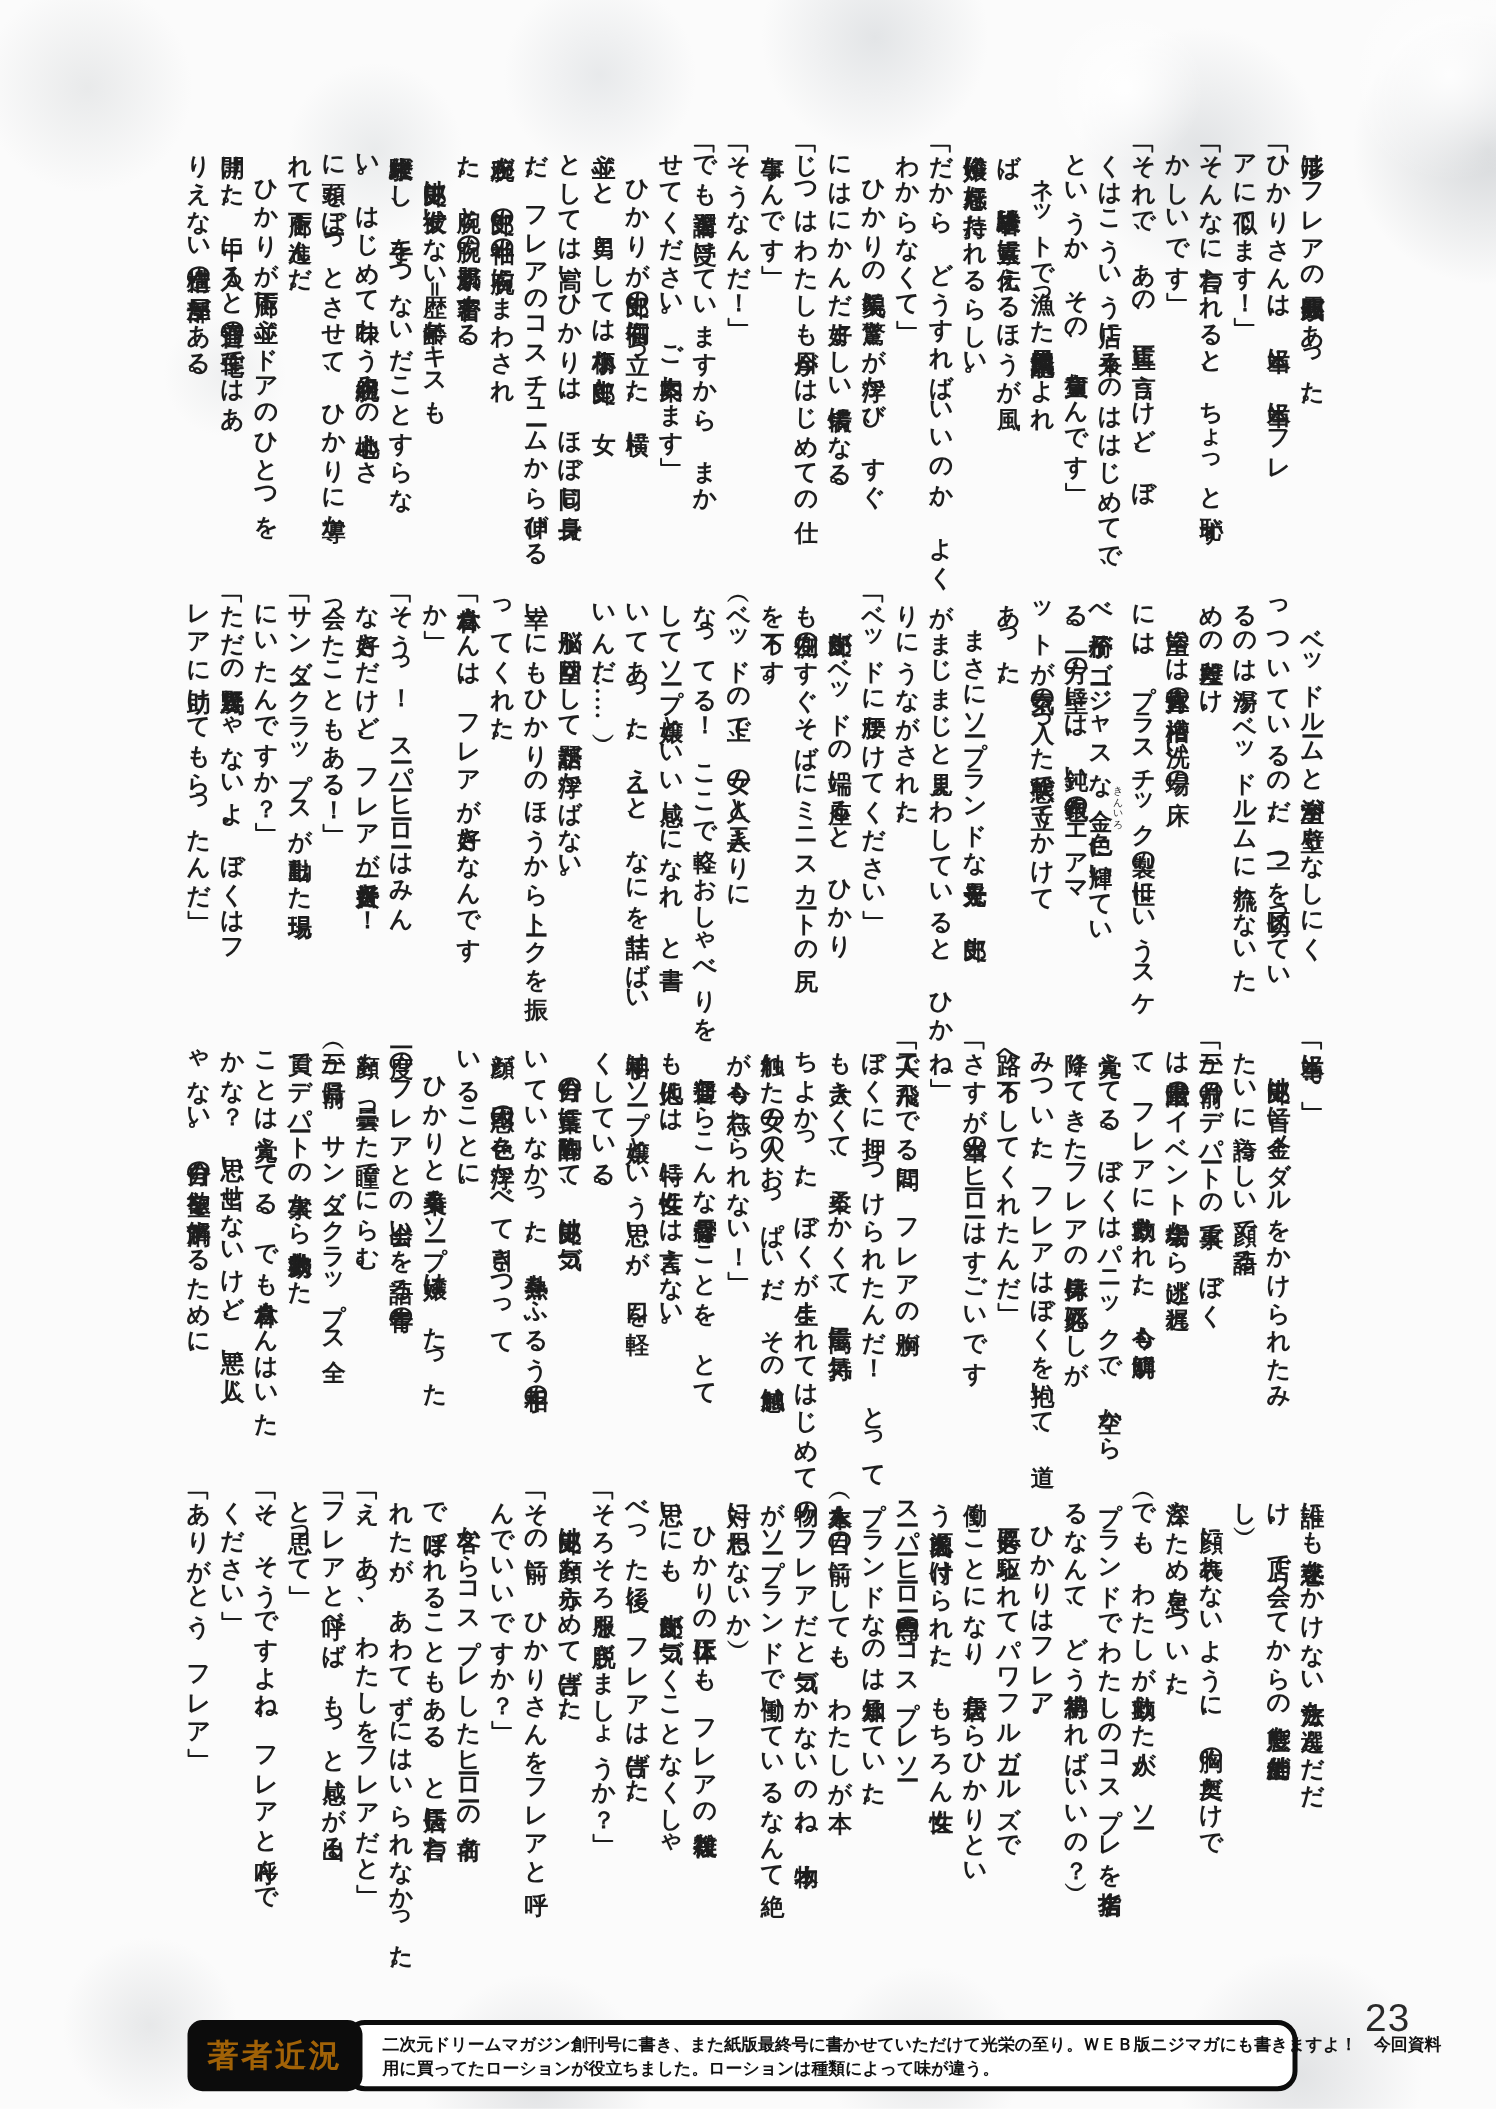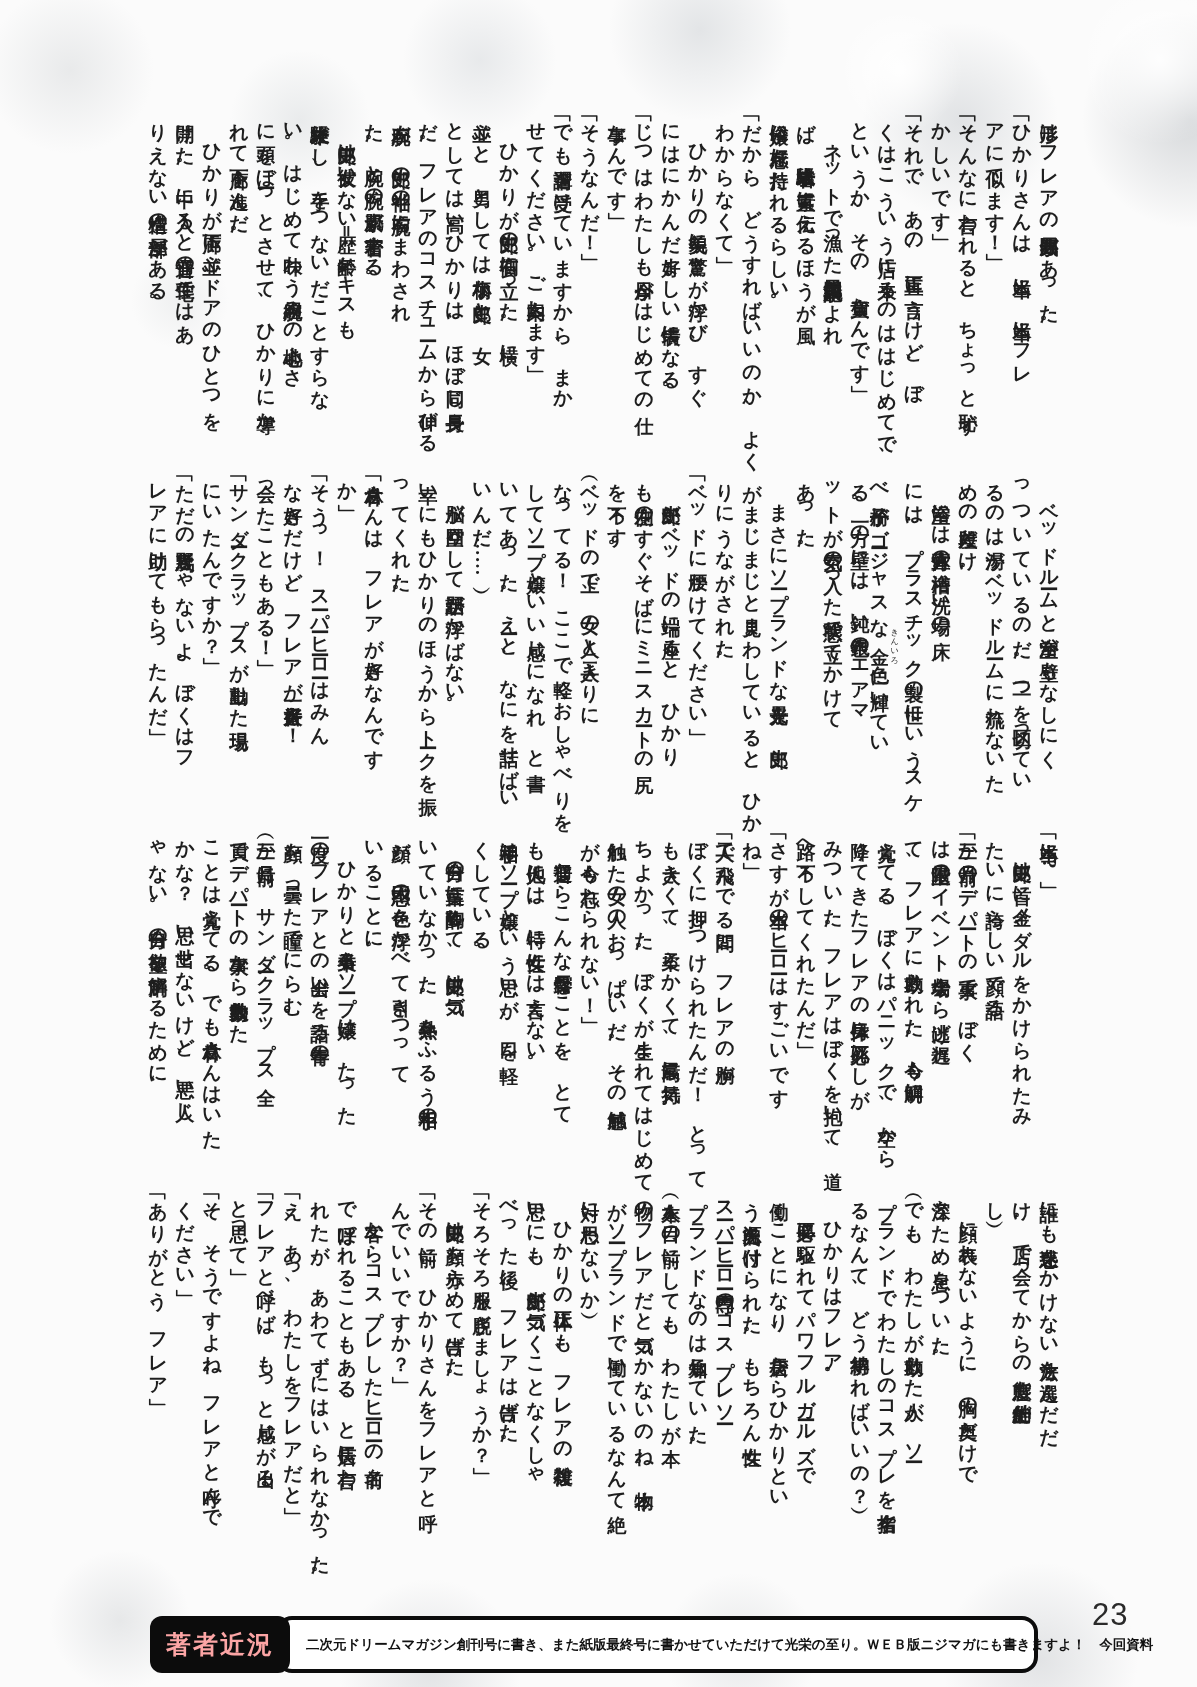--- a/index.html
+++ b/index.html
@@ -49,21 +49,21 @@
     overflow:visible;
   }
   .vcol ruby rt{font-size:8px;letter-spacing:0;font-weight:400;}
   .footer{
     position:absolute;left:150px;top:1616px;
     display:flex;align-items:stretch;
     font-family:"Liberation Sans","DejaVu Sans",sans-serif;
   }
   .footer-label{
     position:relative;z-index:2;
-    background:#0c0c0c;color:#fca5a5;
+    background:#0c0c0c;color:#a16207;
     font-weight:bold;font-size:25px;letter-spacing:2px;
     padding:12px 16px;
     border-radius:12px;
     display:flex;align-items:center;
   }
   .footer-body{
     background:#ffffff;
     border:4px solid #0c0c0c;
     border-radius:16px;
     margin-left:-14px;
@@ -228,18 +228,19 @@
       <div class="vcol">と思って」</div>
       <div class="vcol">「そ、そうですよね。フレアと呼んで</div>
       <div class="vcol">ください」</div>
       <div class="vcol">「ありがとう、フレア」</div>
     </section>
 
   <div class="footer">
     <div class="footer-label">著者近況</div>
     <div class="footer-body">
       <div class="footer-line">二次元ドリームマガジン創刊号に書き、また紙版最終号に書かせていただけて光栄の至り。ＷＥＢ版ニジマガにも書きますよ！　今回資料</div>
+      <div class="footer-line">用に買ってたローションが役立ちました。ローションは種類によって味が違う。</div>
     </div>
   </div>
 
   <div class="page-number">23</div>
 
 </div>
 
 </body></html>

